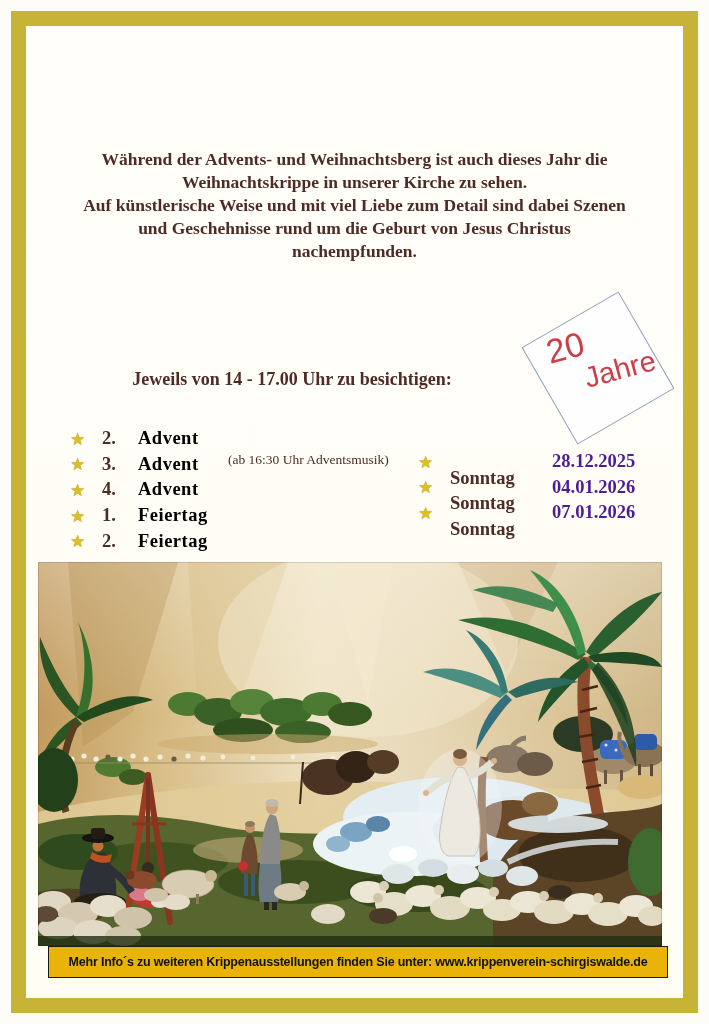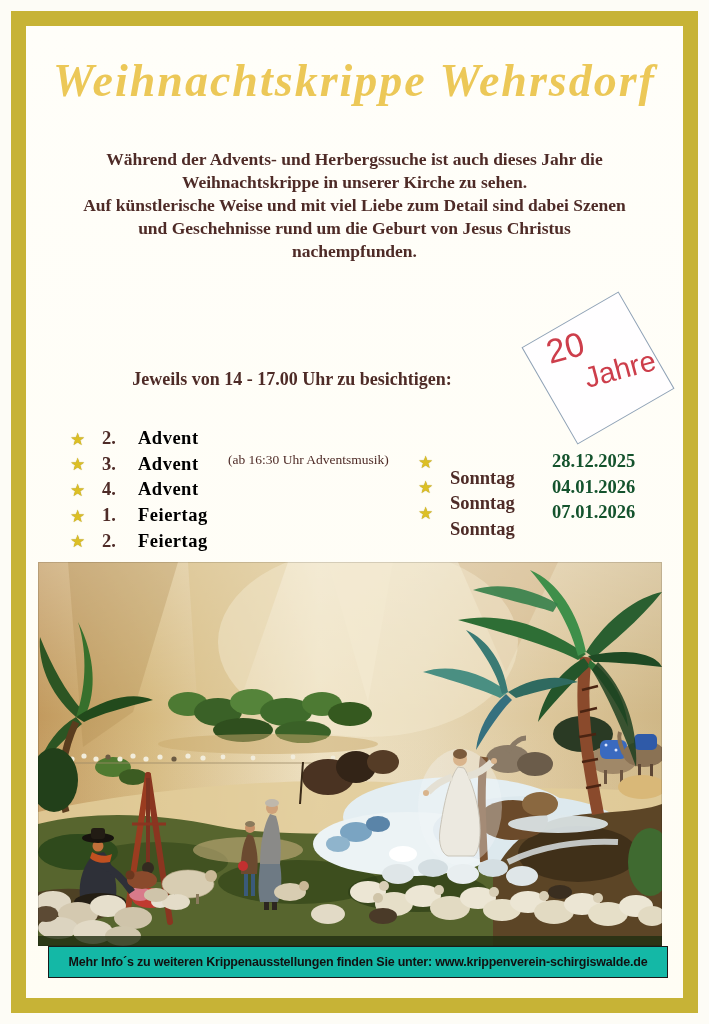--- a/index.html
+++ b/index.html
@@ -35,43 +35,42 @@
   .badge-num{font-size:34px;line-height:36px;}
   .badge-word{font-size:29px;line-height:30px;margin:2px 0 0 30px;}
   .left-dates{position:absolute;left:70px;top:426px;}
   .right-dates{position:absolute;left:418px;top:449px;}
   .drow{height:25.6px;display:flex;align-items:center;}
   .star{width:32px;font-size:17px;color:#dcbf25;text-shadow:0 0 1px #9a8312;
     font-family:"DejaVu Sans",sans-serif;}
   .num{width:36px;font-size:18.5px;font-weight:bold;color:#4e2b27;}
   .lbl{font-size:18.5px;font-weight:bold;letter-spacing:.5px;color:#000000;}
   .day{width:102px;font-size:18.5px;font-weight:bold;color:#4e2b27;margin-top:33px;}
-  .dt{font-size:18.5px;font-weight:bold;color:#14532d;}
+  .dt{font-size:18.5px;font-weight:bold;color:#4c1d95;}
   .music-note{position:absolute;left:228px;top:452px;
     font-size:13.5px;font-weight:normal;color:#4e2b27;}
   .photo{position:absolute;left:38px;top:562px;width:624px;height:384px;}
   .photo svg{display:block;}
   .caption{
     position:absolute;left:48px;top:946px;width:620px;height:32px;
-    background:#14b8a6;border:1px solid #1a1a1a;box-sizing:border-box;
+    background:#eab308;border:1px solid #1a1a1a;box-sizing:border-box;
     display:flex;align-items:center;justify-content:center;
     font-family:"Liberation Sans",sans-serif;font-weight:bold;
     font-size:12.5px;letter-spacing:-.2px;color:#111;white-space:nowrap;
   }
 </style>
 </head>
 <body>
 
 <div class="page">
   <div class="gold-frame"></div>
 
-  <h1 class="title" style="margin:0;">Weihnachtskrippe Wehrsdorf</h1>
 
   <div class="para1">
-    <div class="bodyline">Während der Advents- und Herbergssuche ist auch dieses Jahr die</div>
+    <div class="bodyline">Während der Advents- und Weihnachtsberg ist auch dieses Jahr die</div>
     <div class="bodyline">Weihnachtskrippe in unserer Kirche zu sehen.</div>
     <div class="bodyline">Auf künstlerische Weise und mit viel Liebe zum Detail sind dabei Szenen</div>
     <div class="bodyline">und Geschehnisse rund um die Geburt von Jesus Christus</div>
     <div class="bodyline">nachempfunden.</div>
   </div>
 
 
   <div class="visiting">Jeweils von 14 - 17.00 Uhr zu besichtigen:</div>
 
   <div class="badge">

